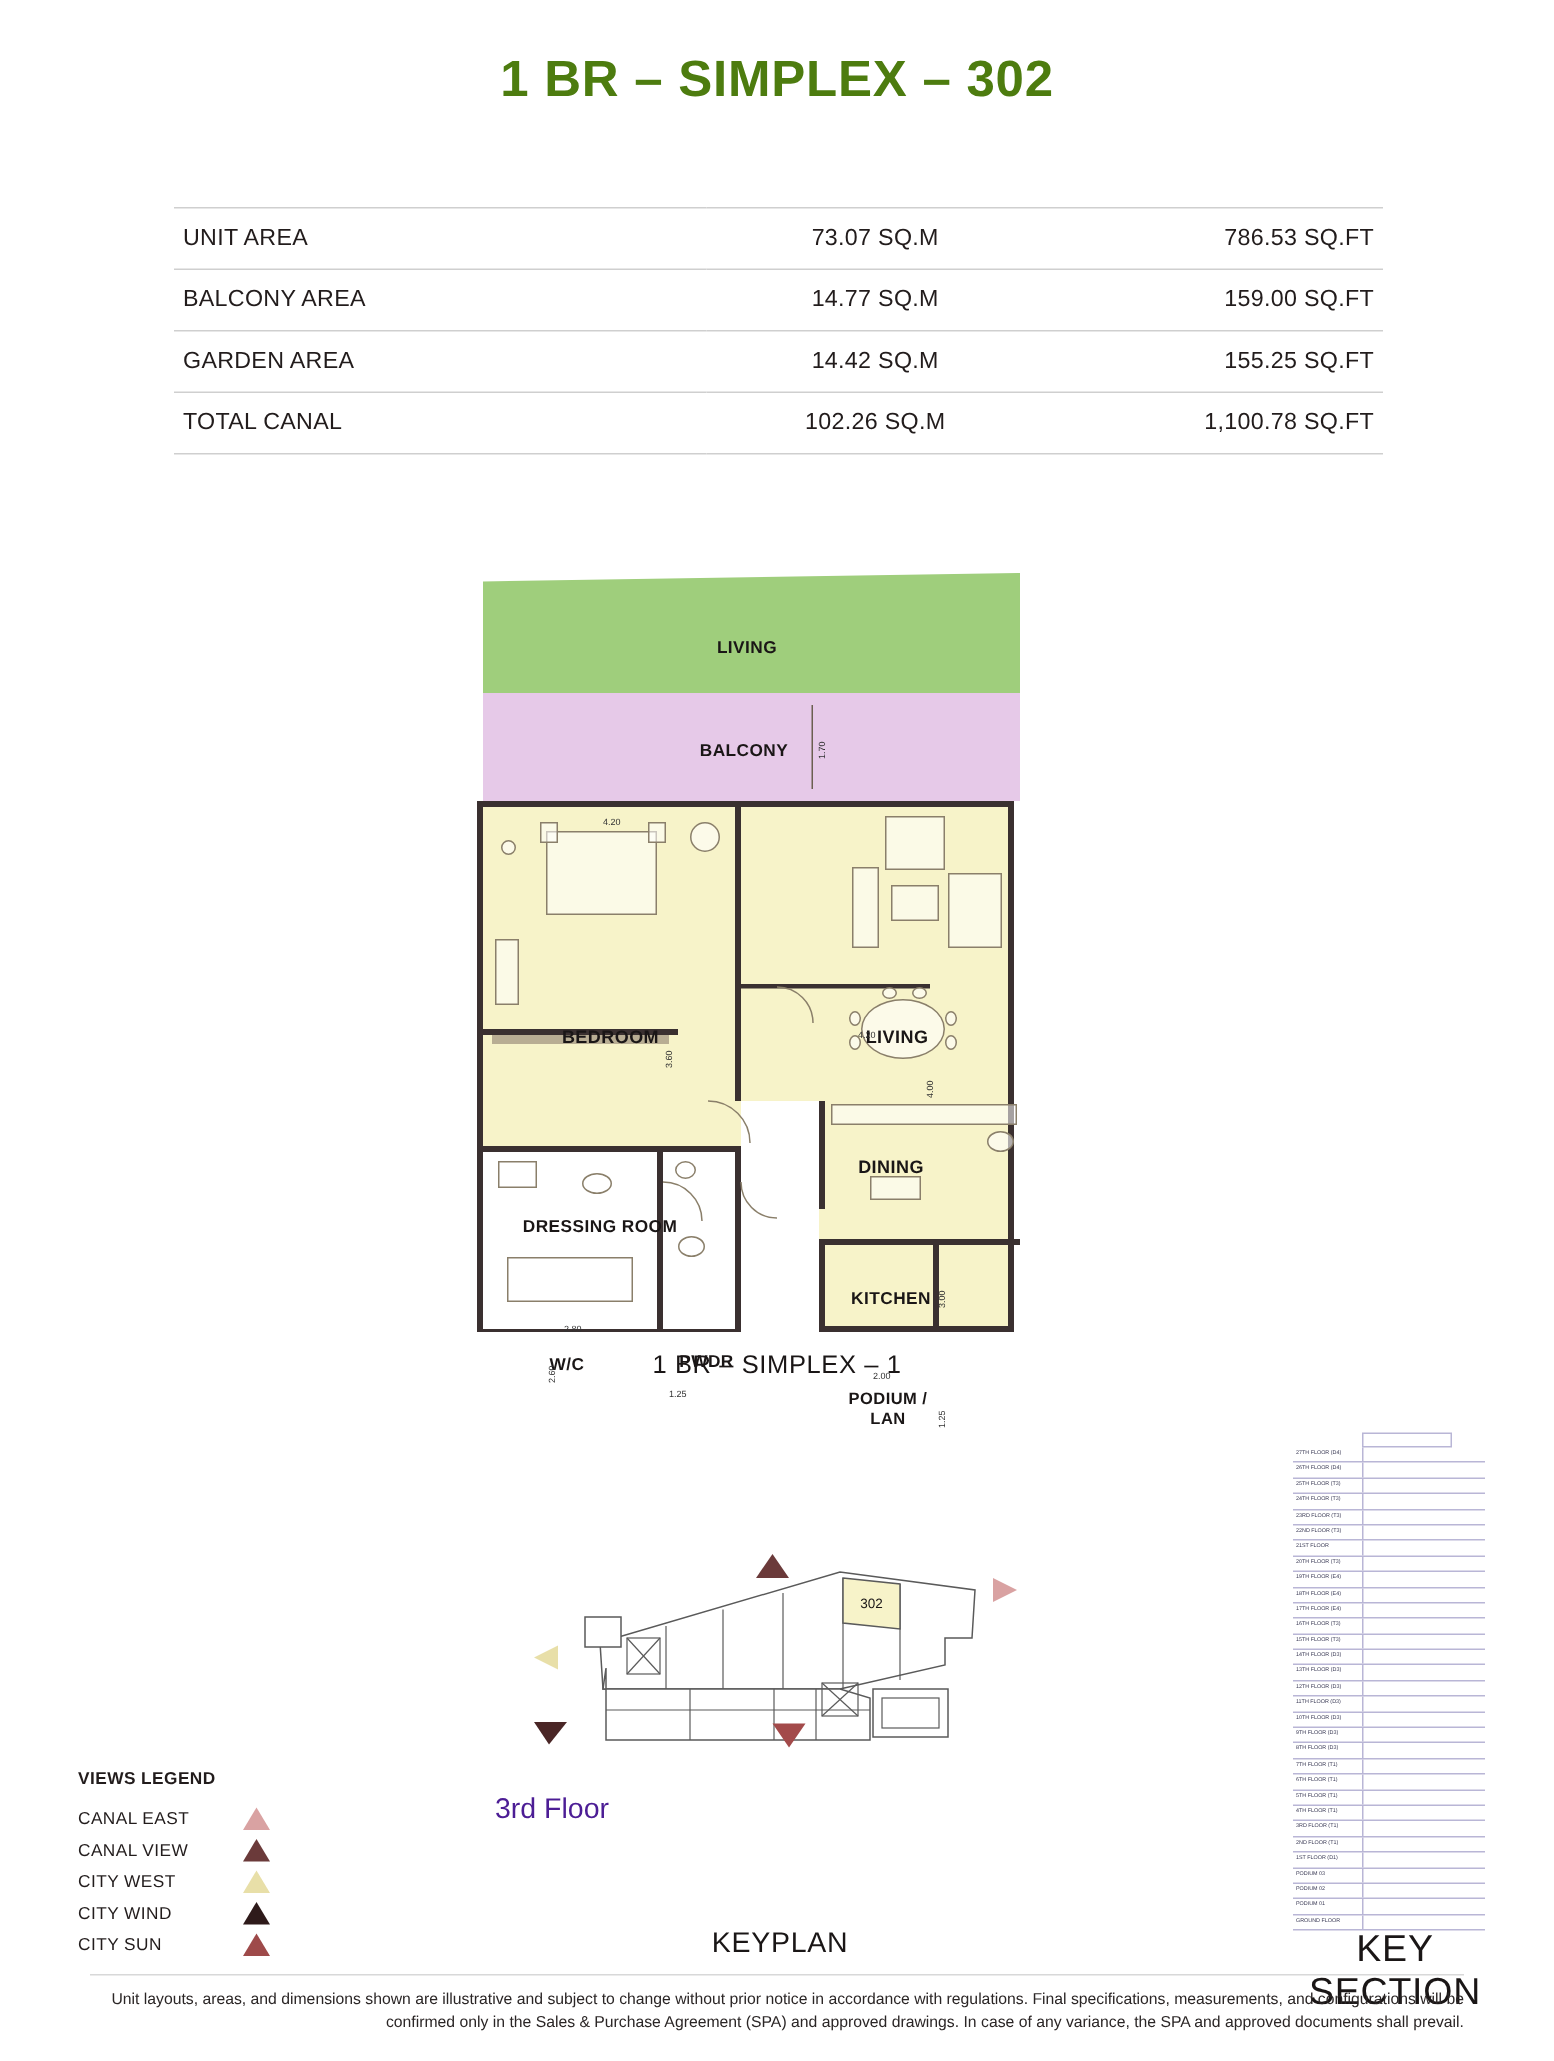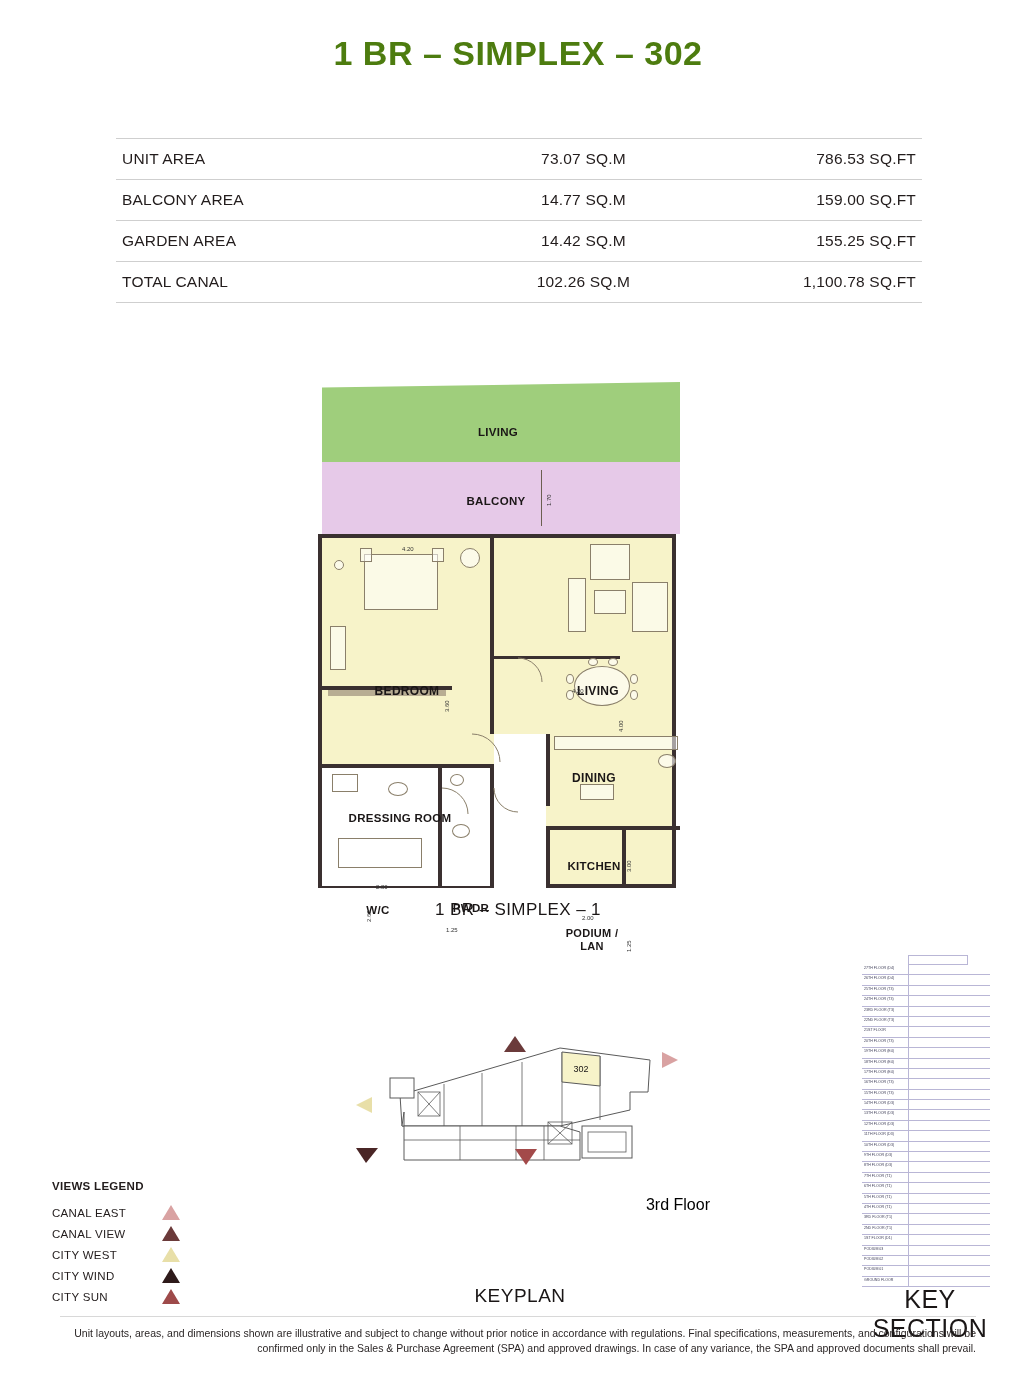--- a/index.html
+++ b/index.html
@@ -151,23 +151,23 @@
     left: 330px;
     width: 380px;
     height: 175px;
   }
   #keyplan-svg { display:block; }
   #keyplan-floor {
     position: absolute;
     top: 1196px;
     left: 330px;
     width: 380px;
-    text-align: right;
-    font-size: 16px;
-    color: #000000;
+    text-align: left;
+    font-size: 19px;
+    color: #4c1d95;
   }
   #keyplan-title {
     position: absolute;
     top: 1285px;
     left: 330px;
     width: 380px;
     text-align: center;
     font-size: 19px;
     letter-spacing: 0.5px;
     color: #1a1616;

